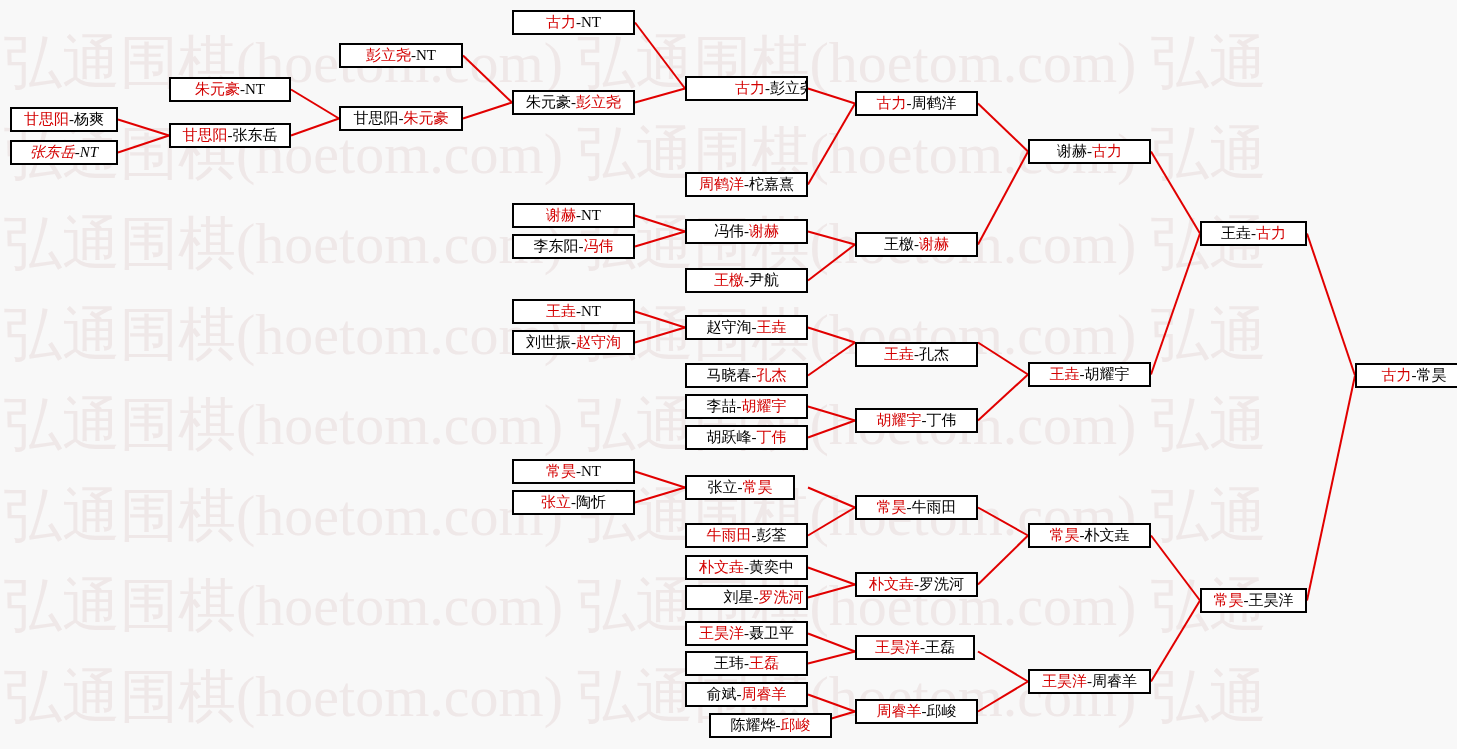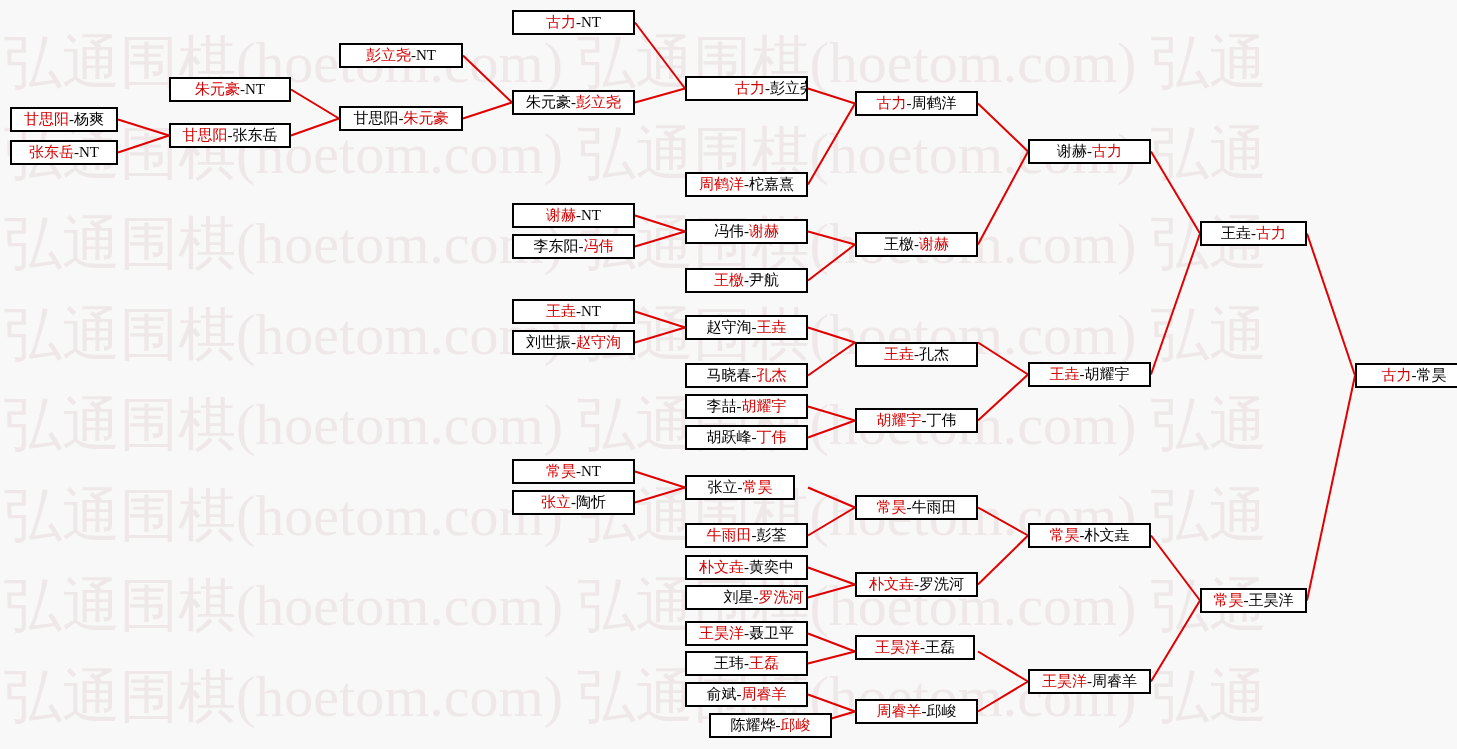--- a/index.html
+++ b/index.html
@@ -96,21 +96,21 @@
       <line x1="978" y1="711.5" x2="1028" y2="681.5" stroke="#e10000" stroke-width="2"></line>
       <line x1="1151" y1="151.5" x2="1200" y2="233.5" stroke="#e10000" stroke-width="2"></line>
       <line x1="1151" y1="374.5" x2="1200" y2="233.5" stroke="#e10000" stroke-width="2"></line>
       <line x1="1151" y1="535.5" x2="1200" y2="600.5" stroke="#e10000" stroke-width="2"></line>
       <line x1="1151" y1="681.5" x2="1200" y2="600.5" stroke="#e10000" stroke-width="2"></line>
       <line x1="1307" y1="233.5" x2="1355" y2="375.5" stroke="#e10000" stroke-width="2"></line>
       <line x1="1307" y1="600.5" x2="1355" y2="375.5" stroke="#e10000" stroke-width="2"></line>
     </svg>
   <div id="boxes">
       <div class="match" style="left: 10px; top: 107px; width: 108px; border-color: rgb(0, 0, 0); background: rgb(255, 255, 255);"><span class="pname win" style="color: rgb(211, 0, 0);">甘思阳</span><span class="sep">-</span><span class="pname">杨爽</span></div>
-      <div class="match" style="left: 10px; top: 140px; width: 108px; border-color: rgb(0, 0, 0); background: rgb(255, 255, 255);"><span class="pname win" style="color: rgb(211, 0, 0);">张东岳</span><span class="sep">-</span><span class="pname">NT</span></div>
+      <div class="match" style="left: 10px; top: 140px; width: 108px; border-color: rgb(0, 0, 0); background: rgb(255, 255, 255); font-style: italic;"><span class="pname win" style="color: rgb(211, 0, 0);">张东岳</span><span class="sep">-</span><span class="pname">NT</span></div>
       <div class="match" style="left: 169px; top: 77px; width: 122px; border-color: rgb(0, 0, 0); background: rgb(255, 255, 255);"><span class="pname win" style="color: rgb(211, 0, 0);">朱元豪</span><span class="sep">-</span><span class="pname">NT</span></div>
       <div class="match" style="left: 169px; top: 123px; width: 122px; border-color: rgb(0, 0, 0); background: rgb(255, 255, 255);"><span class="pname win" style="color: rgb(211, 0, 0);">甘思阳</span><span class="sep">-</span><span class="pname">张东岳</span></div>
       <div class="match" style="left: 339px; top: 43px; width: 124px; border-color: rgb(0, 0, 0); background: rgb(255, 255, 255);"><span class="pname win" style="color: rgb(211, 0, 0);">彭立尧</span><span class="sep">-</span><span class="pname">NT</span></div>
       <div class="match" style="left: 339px; top: 106px; width: 124px; border-color: rgb(0, 0, 0); background: rgb(255, 255, 255);"><span class="pname">甘思阳</span><span class="sep">-</span><span class="pname win" style="color: rgb(211, 0, 0);">朱元豪</span></div>
       <div class="match" style="left: 512px; top: 10px; width: 123px; border-color: rgb(0, 0, 0); background: rgb(255, 255, 255);"><span class="pname win" style="color: rgb(211, 0, 0);">古力</span><span class="sep">-</span><span class="pname">NT</span></div>
       <div class="match" style="left: 512px; top: 90px; width: 123px; border-color: rgb(0, 0, 0); background: rgb(255, 255, 255);"><span class="pname">朱元豪</span><span class="sep">-</span><span class="pname win" style="color: rgb(211, 0, 0);">彭立尧</span></div>
       <div class="match" style="left: 512px; top: 203px; width: 123px; border-color: rgb(0, 0, 0); background: rgb(255, 255, 255);"><span class="pname win" style="color: rgb(211, 0, 0);">谢赫</span><span class="sep">-</span><span class="pname">NT</span></div>
       <div class="match" style="left: 512px; top: 234px; width: 123px; border-color: rgb(0, 0, 0); background: rgb(255, 255, 255);"><span class="pname">李东阳</span><span class="sep">-</span><span class="pname win" style="color: rgb(211, 0, 0);">冯伟</span></div>
       <div class="match" style="left: 512px; top: 299px; width: 123px; border-color: rgb(0, 0, 0); background: rgb(255, 255, 255);"><span class="pname win" style="color: rgb(211, 0, 0);">王垚</span><span class="sep">-</span><span class="pname">NT</span></div>
       <div class="match" style="left: 512px; top: 330px; width: 123px; border-color: rgb(0, 0, 0); background: rgb(255, 255, 255);"><span class="pname">刘世振</span><span class="sep">-</span><span class="pname win" style="color: rgb(211, 0, 0);">赵守洵</span></div>

